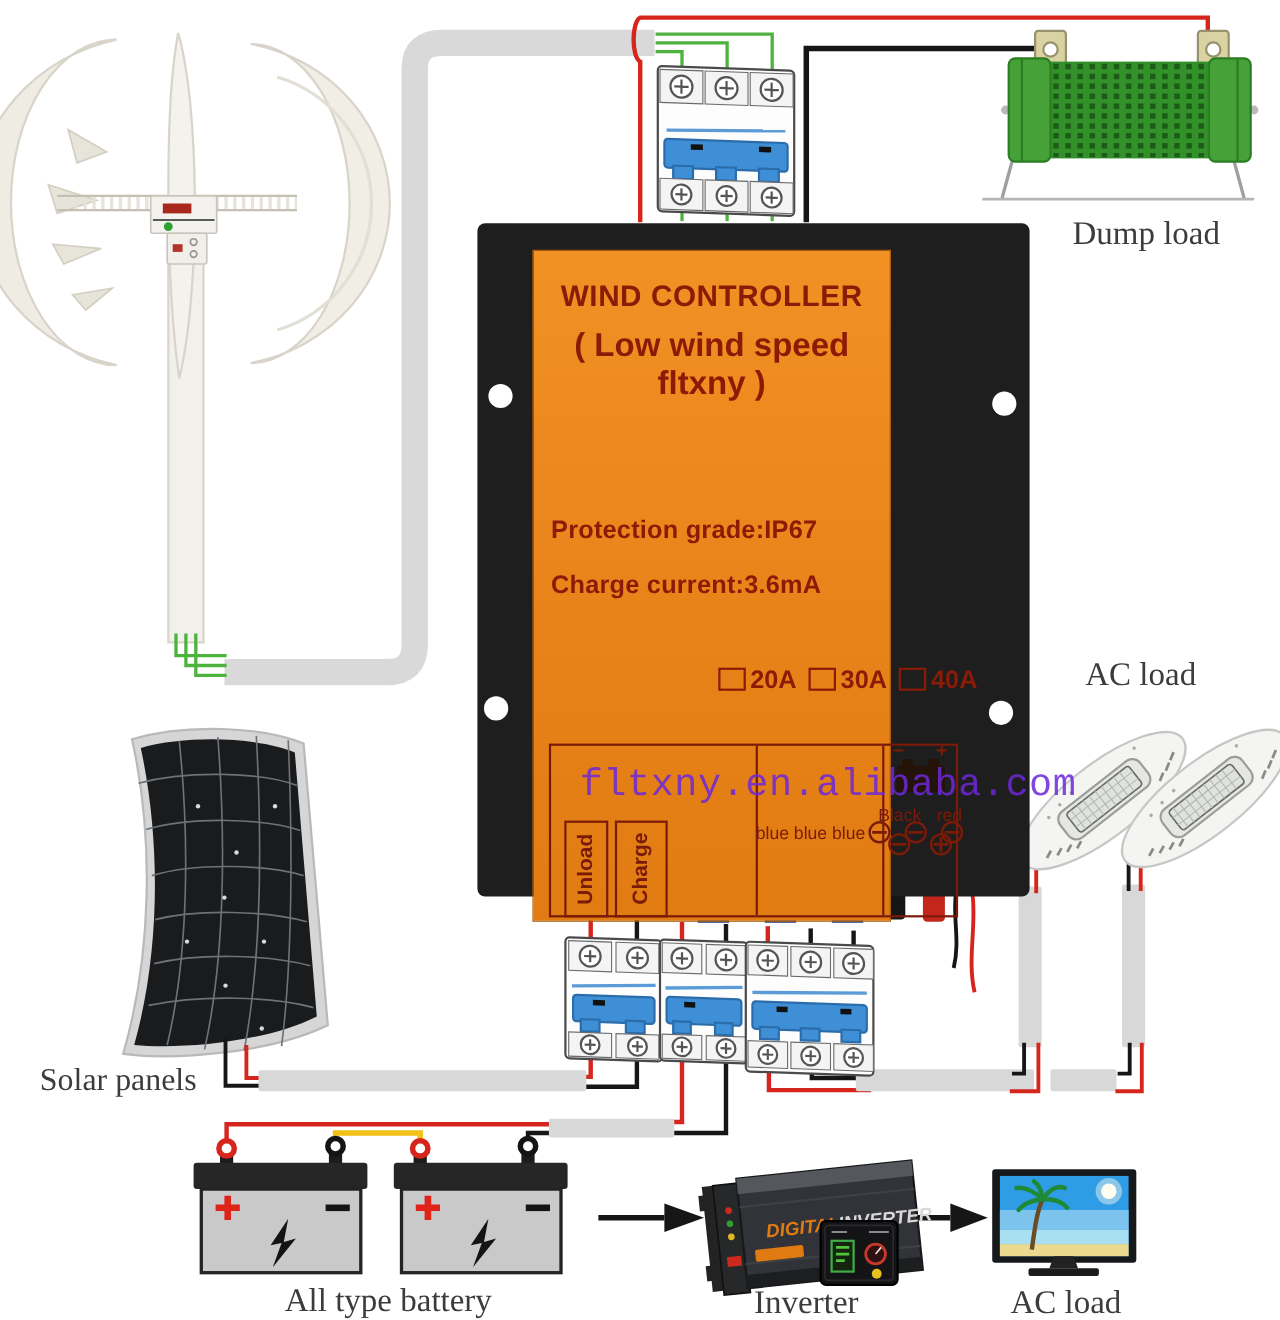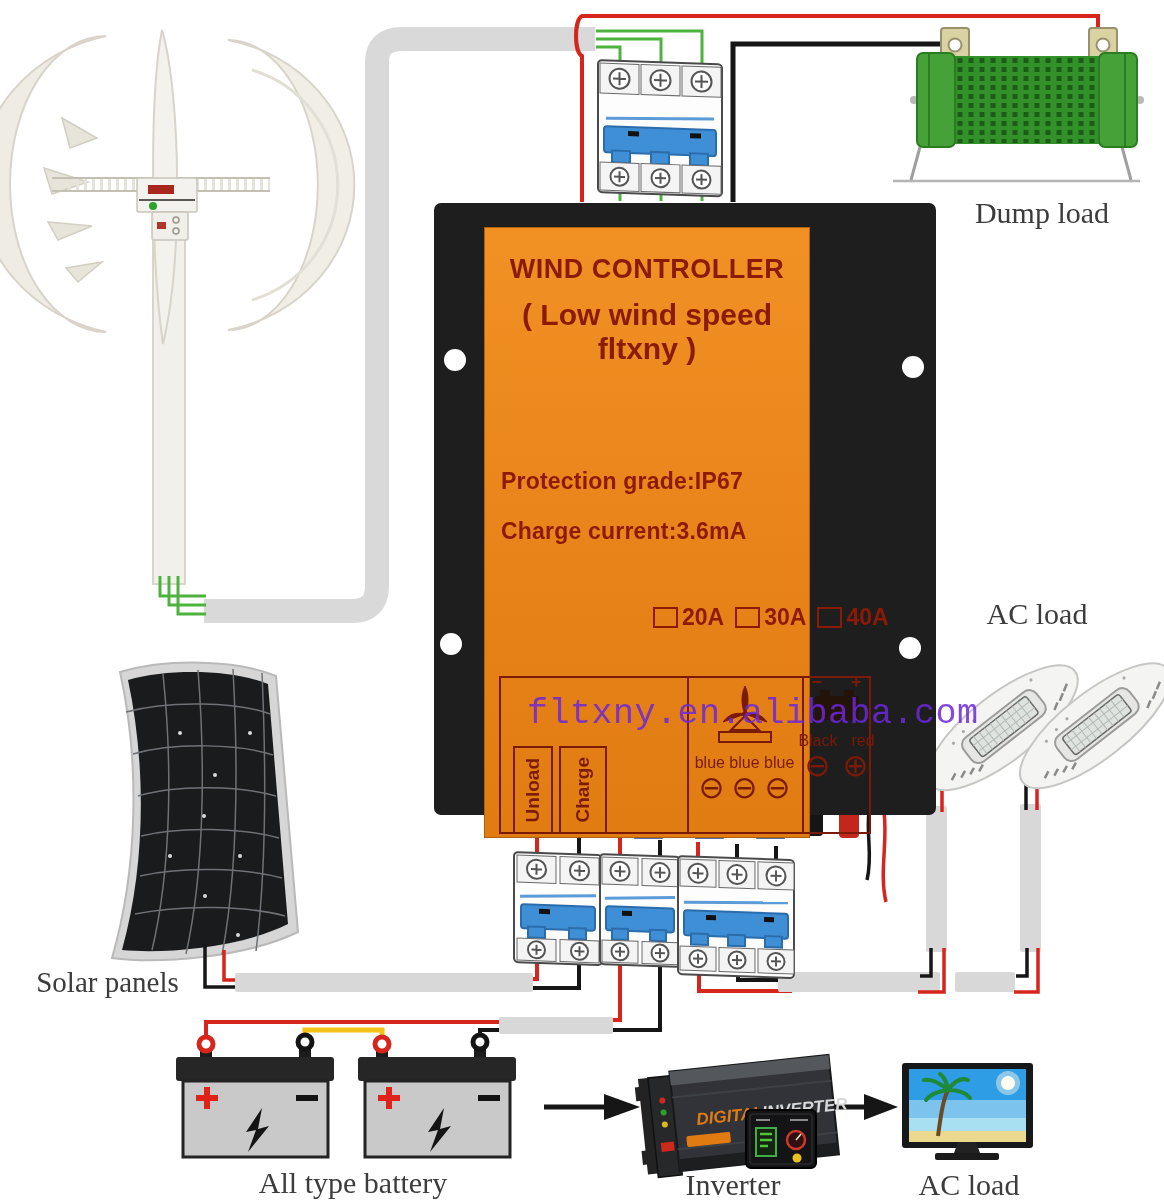--- a/index.html
+++ b/index.html
@@ -18,21 +18,21 @@
   .panel .ttl{position:absolute;top:26px;left:0;right:0;text-align:center;font-size:27px;font-weight:700;letter-spacing:.5px;}
   .panel .sub{position:absolute;top:70px;left:0;right:0;text-align:center;font-size:30px;font-weight:700;}
   .panel .spec{position:absolute;left:16px;font-size:23px;font-weight:700;letter-spacing:.2px;}
   .rcrow{position:absolute;left:16px;display:flex;align-items:center;font-size:23px;font-weight:700;}
   .rcopt{display:inline-flex;align-items:center;margin-left:11px;}
   .cb{display:inline-block;width:21px;height:17px;border:2px solid #8b1a06;margin-right:4px;background:transparent;}
   .termbox{position:absolute;left:14px;top:448px;width:372px;height:158px;border:2px solid #7a1a08;box-sizing:border-box;}
   .tdiv{position:absolute;top:0;bottom:0;width:0;border-left:2px solid #7a1a08;}
   .vbox{position:absolute;bottom:-2px;border:2px solid #7a1a08;display:flex;align-items:center;justify-content:center;}
   .vtext{writing-mode:vertical-rl;transform:rotate(180deg);font-size:19px;font-weight:700;color:#7a1a08;}
-  .midcell{position:absolute;left:186px;width:115px;top:0;bottom:0;display:flex;flex-direction:column;align-items:center;}
+  .midcell{position:absolute;left:186px;width:115px;top:0;bottom:0;display:flex;flex-direction:row;align-items:center;}
   .rightcell{position:absolute;left:303px;right:0;top:0;bottom:0;display:flex;flex-direction:column;align-items:center;}
   .wiretext{font-size:16px;font-weight:400;color:#7a1a08;white-space:nowrap;}
   .symrow{display:flex;gap:7px;line-height:1;}
   .sym{font-size:31px;color:#7a1a08;}
   .batwrap{position:relative;margin-top:10px;}
   .batsign{position:absolute;top:-16px;font-size:18px;font-weight:700;color:#7a1a08;}
 
   .watermark{position:absolute;left:527px;top:694px;font-size:35px;color:#6d28d9;opacity:.85;letter-spacing:.5px;white-space:nowrap;z-index:30;font-family:Liberation Mono, monospace;}
 
   .cap{position:absolute;color:#3c3c3c;font-size:29px;text-align:center;white-space:nowrap;font-family:Liberation Serif, serif;}

